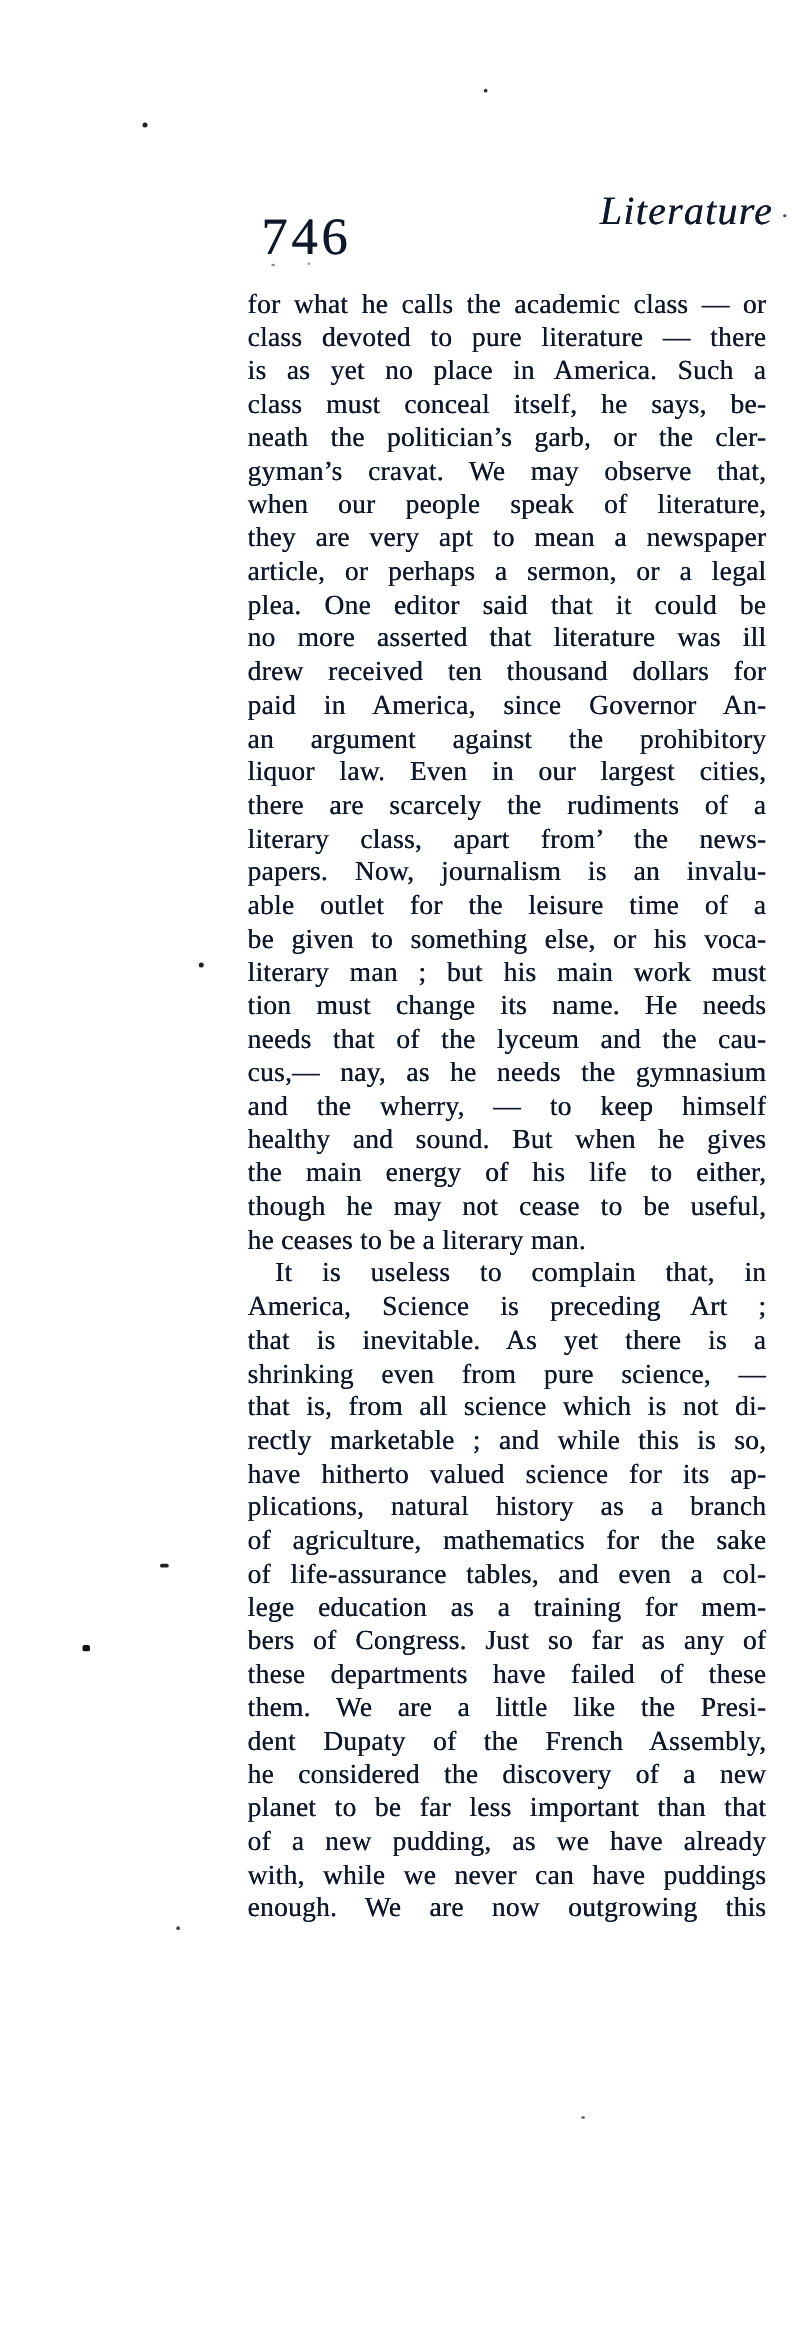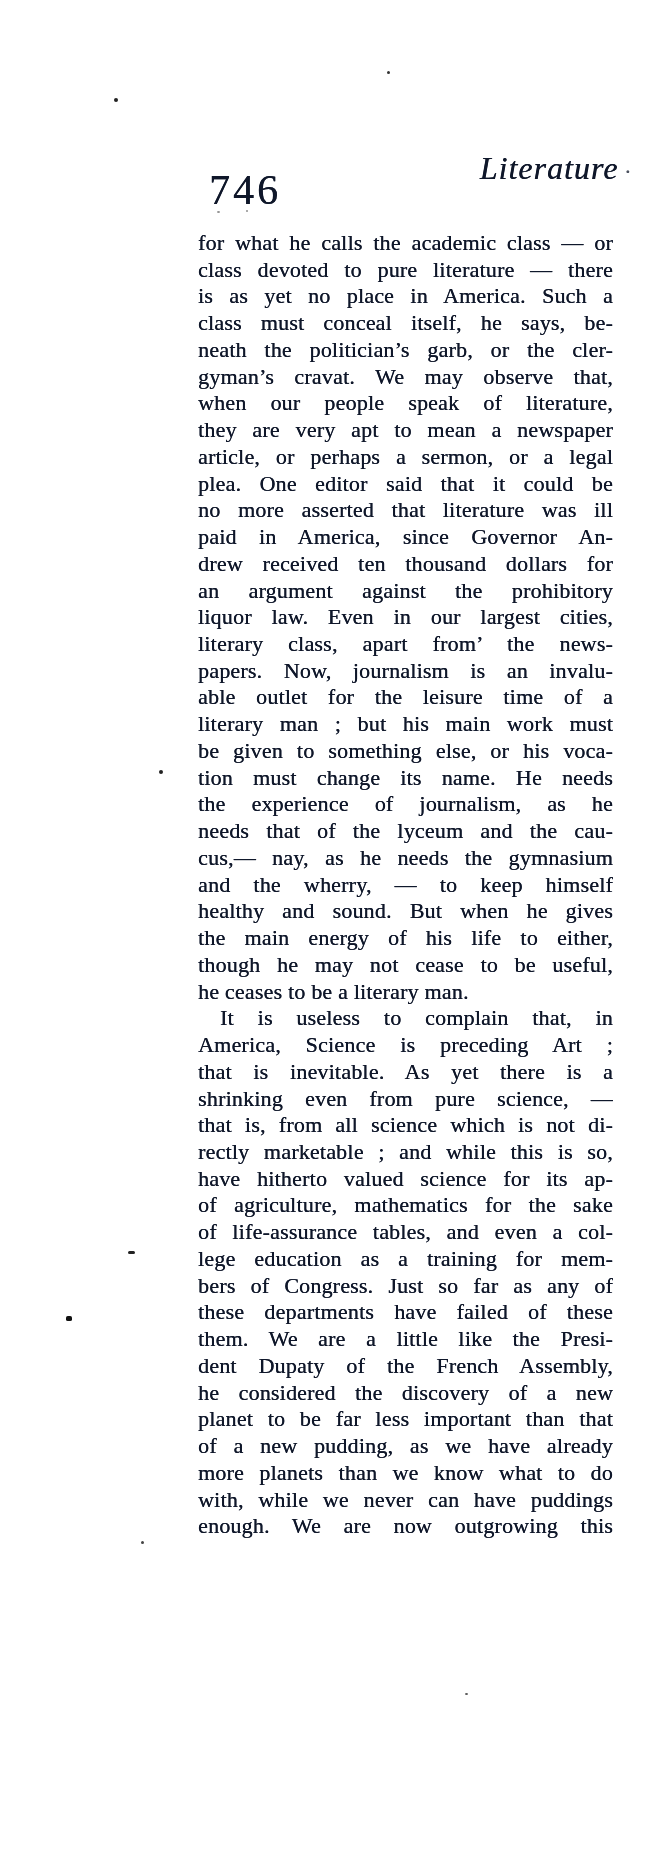--- a/index.html
+++ b/index.html
@@ -91,52 +91,52 @@
       <div class="line">class devoted to pure literature — there</div>
       <div class="line">is as yet no place in America.  Such a</div>
       <div class="line">class must conceal itself, he says, be-</div>
       <div class="line">neath the politician’s garb, or the cler-</div>
       <div class="line">gyman’s cravat.  We may observe that,</div>
       <div class="line">when our people speak of literature,</div>
       <div class="line">they are very apt to mean a newspaper</div>
       <div class="line">article, or perhaps a sermon, or a legal</div>
       <div class="line">plea.  One editor said that it could be</div>
       <div class="line">no more asserted that literature was ill</div>
+      <div class="line">drew received ten thousand dollars for</div>
       <div class="line">paid in America, since Governor An-</div>
-      <div class="line">drew received ten thousand dollars for</div>
       <div class="line">an argument against the prohibitory</div>
       <div class="line">liquor law.  Even in our largest cities,</div>
+      <div class="line">there are scarcely the rudiments of a</div>
       <div class="line">literary class, apart from’ the news-</div>
       <div class="line">papers.  Now, journalism is an invalu-</div>
       <div class="line">able outlet for the leisure time of a</div>
+      <div class="line">be given to something else, or his voca-</div>
       <div class="line">literary man ; but his main work must</div>
-      <div class="line">be given to something else, or his voca-</div>
       <div class="line">tion must change its name.  He needs</div>
-      <div class="line">the experience of journalism, as he</div>
       <div class="line">needs that of the lyceum and the cau-</div>
       <div class="line">cus,— nay, as he needs the gymnasium</div>
       <div class="line">and the wherry, — to keep himself</div>
       <div class="line">healthy and sound.  But when he gives</div>
       <div class="line">the main energy of his life to either,</div>
       <div class="line">though he may not cease to be useful,</div>
       <div class="line no-just">he ceases to be a literary man.</div>
       <div class="line indent">It is useless to complain that, in</div>
       <div class="line">America, Science is preceding Art ;</div>
       <div class="line">that is inevitable.  As yet there is a</div>
       <div class="line">shrinking even from pure science, —</div>
       <div class="line">that is, from all science which is not di-</div>
       <div class="line">rectly marketable ; and while this is so,</div>
       <div class="line">have hitherto valued science for its ap-</div>
+      <div class="line">plications, natural history as a branch</div>
       <div class="line">of agriculture, mathematics for the sake</div>
       <div class="line">of life-assurance tables, and even a col-</div>
       <div class="line">lege education as a training for mem-</div>
       <div class="line">bers of Congress.  Just so far as any of</div>
       <div class="line">these departments have failed of these</div>
       <div class="line">them.  We are a little like the Presi-</div>
       <div class="line">dent Dupaty of the French Assembly,</div>
       <div class="line">he considered the discovery of a new</div>
       <div class="line">planet to be far less important than that</div>
       <div class="line">of a new pudding, as we have already</div>
-      <div class="line">more planets than we know what to do</div>
       <div class="line">with, while we never can have puddings</div>
       <div class="line">enough.  We are now outgrowing this</div>
     </div>
 </div>
 
 </body></html>

